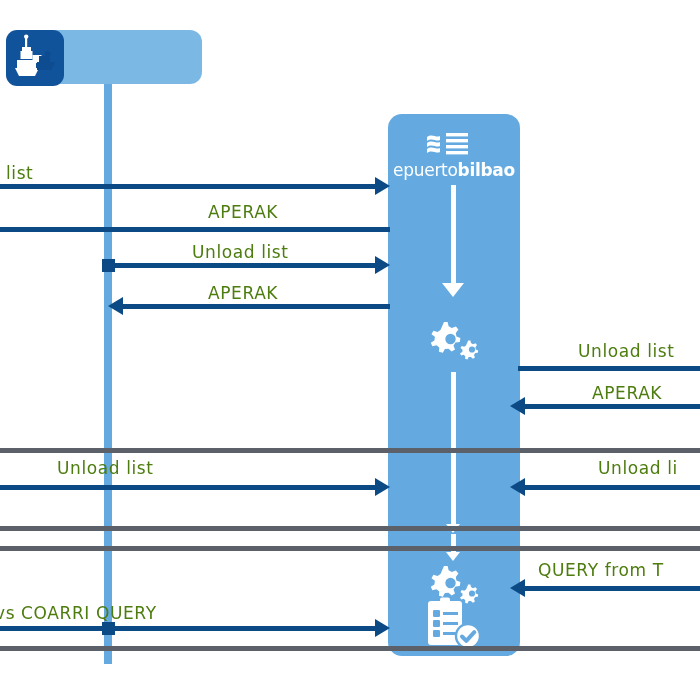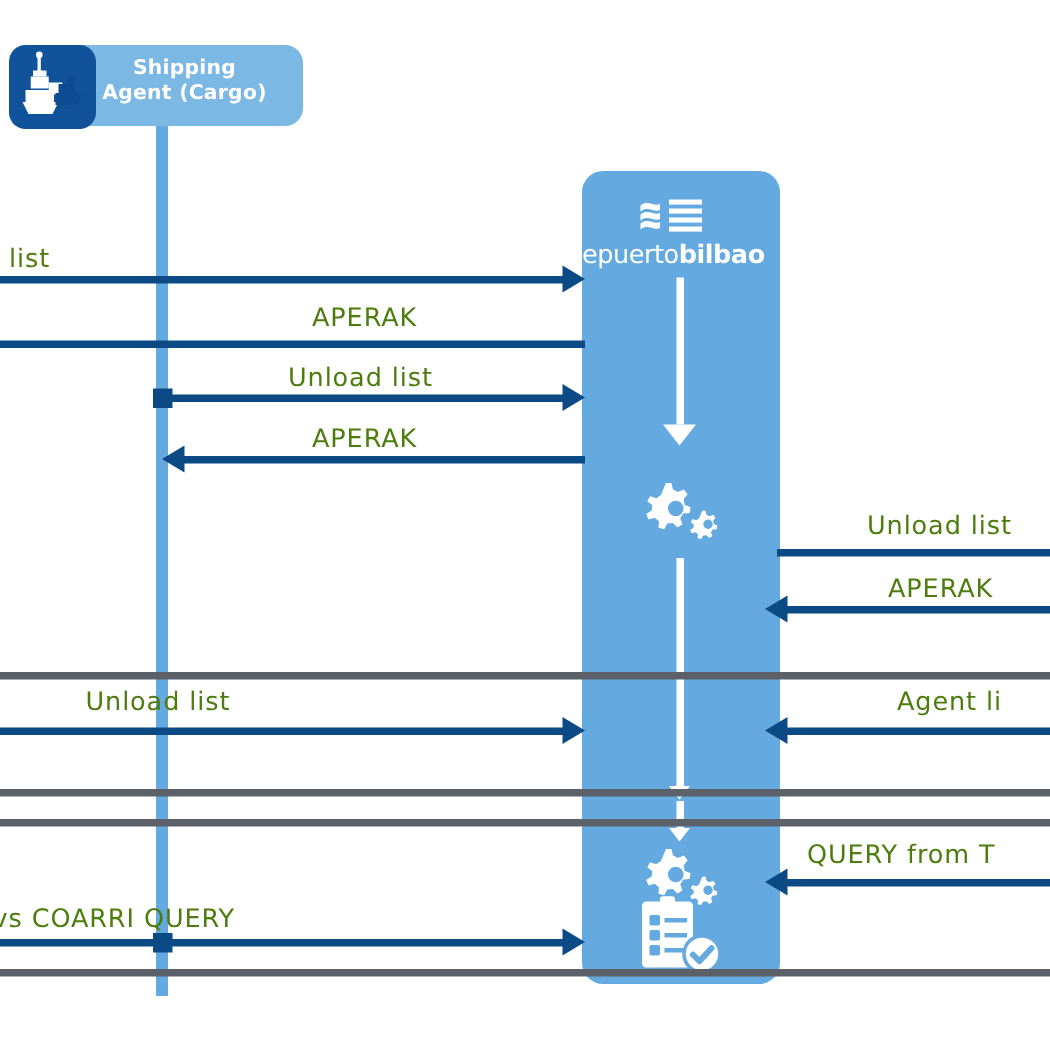--- a/index.html
+++ b/index.html
@@ -65,21 +65,21 @@
     width: 132px;
     height: 542px;
     background: #64aae0;
     border-radius: 14px;
   }
   .sys-logo {
     position: absolute;
     left: 388px;
     top: 130px;
     width: 132px;
-    text-align: left;
+    text-align: center;
   }
   .sys-logo-mark { display: block; margin: 0 auto 2px auto; }
   .sys-logo-text {
     display: block;
     color: #ffffff;
     font-size: 17px;
     letter-spacing: -0.3px;
     font-weight: 400;
   }
   .sys-logo-text b { font-weight: bold; }
@@ -154,22 +154,20 @@
   }
 </style>
 </head>
 <body>
 
 <div id="canvas">
 
   <div class="actor-lifeline" style="left:104px; top:84px; width:8px; height:580px;"></div>
 
   <div class="actor-box"></div>
-  <div class="actor-label">Shipping
-Agent (Cargo)</div>
 
   <div class="actor-icon">
     <svg width="58" height="56" viewBox="0 0 58 56">
       <g fill="#ffffff">
         <rect x="19" y="8" width="2.2" height="10"></rect>
         <path d="M16 17 h9 v4 h-9 z"></path>
         <path d="M14.5 21 h12 v8 h-12 z"></path>
         <rect x="26.5" y="25" width="9" height="8"></rect>
         <path d="M11 30 h19 v8 h-19 z"></path>
         <path d="M9 38 h24 l-4 8 h-16 z"></path>
@@ -274,21 +272,21 @@
   <div class="msg-label" style="left:592px; top:383px;">APERAK</div>
   <div class="msg-line" style="left:524px; top:404px; width:176px;"></div>
   <div class="arrow-left" style="left:510px; top:397px;"></div>
 
   <div class="sep" style="top:448px;"></div>
 
   <div class="msg-label" style="left:57px; top:458px;">Unload list</div>
   <div class="msg-line" style="left:0px; top:485px; width:378px;"></div>
   <div class="arrow-right" style="left:375px; top:478px;"></div>
 
-  <div class="msg-label" style="left:598px; top:458px;">Agent li</div>
+  <div class="msg-label" style="left:598px; top:458px;">Unload li</div>
   <div class="msg-line" style="left:524px; top:485px; width:176px;"></div>
   <div class="arrow-left" style="left:510px; top:478px;"></div>
 
   <div class="sep" style="top:526px;"></div>
   <div class="sep" style="top:546px;"></div>
 
   <div class="msg-label" style="left:-5px; top:603px;">vs COARRI QUERY</div>
   <div class="msg-line" style="left:0px; top:626px; width:378px;"></div>
   <div class="src-dot" style="left:102px; top:622px;"></div>
   <div class="arrow-right" style="left:375px; top:619px;"></div>

